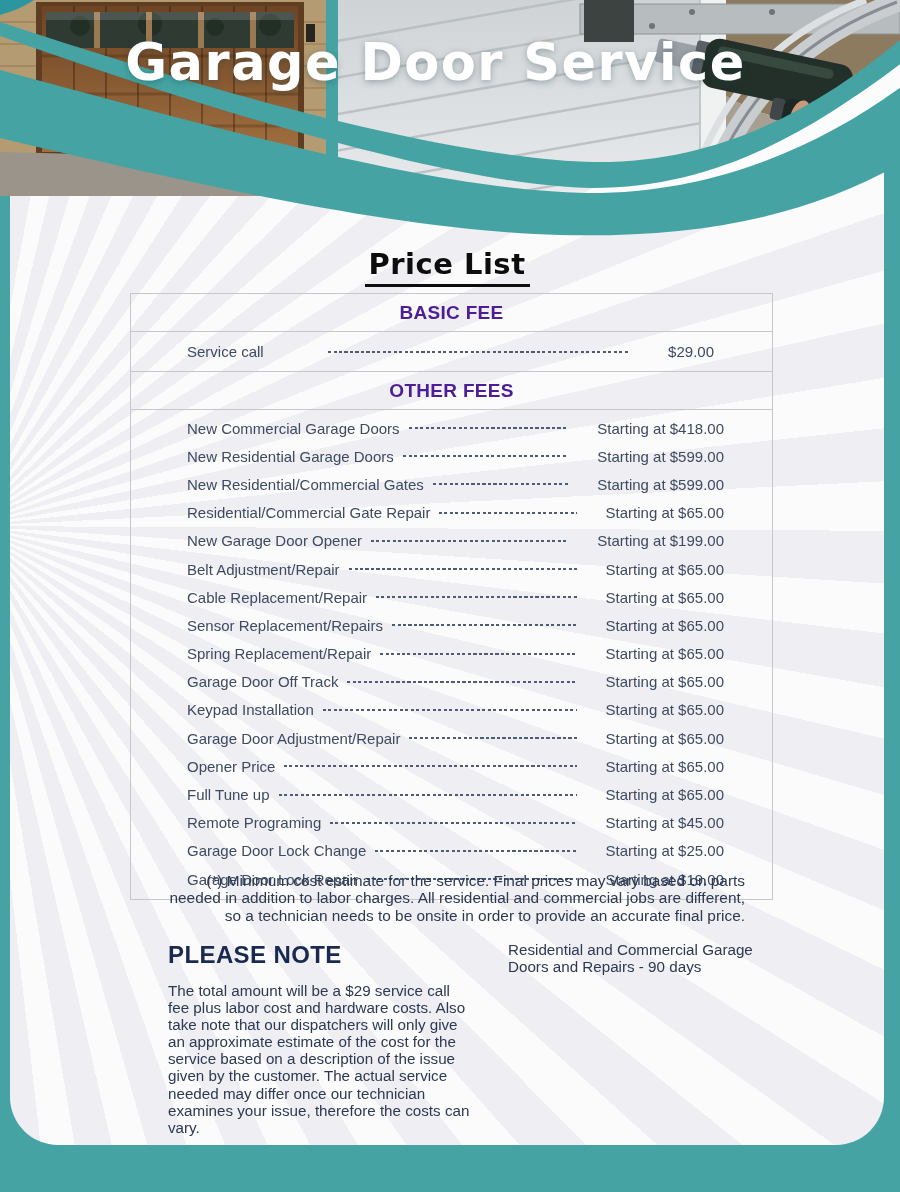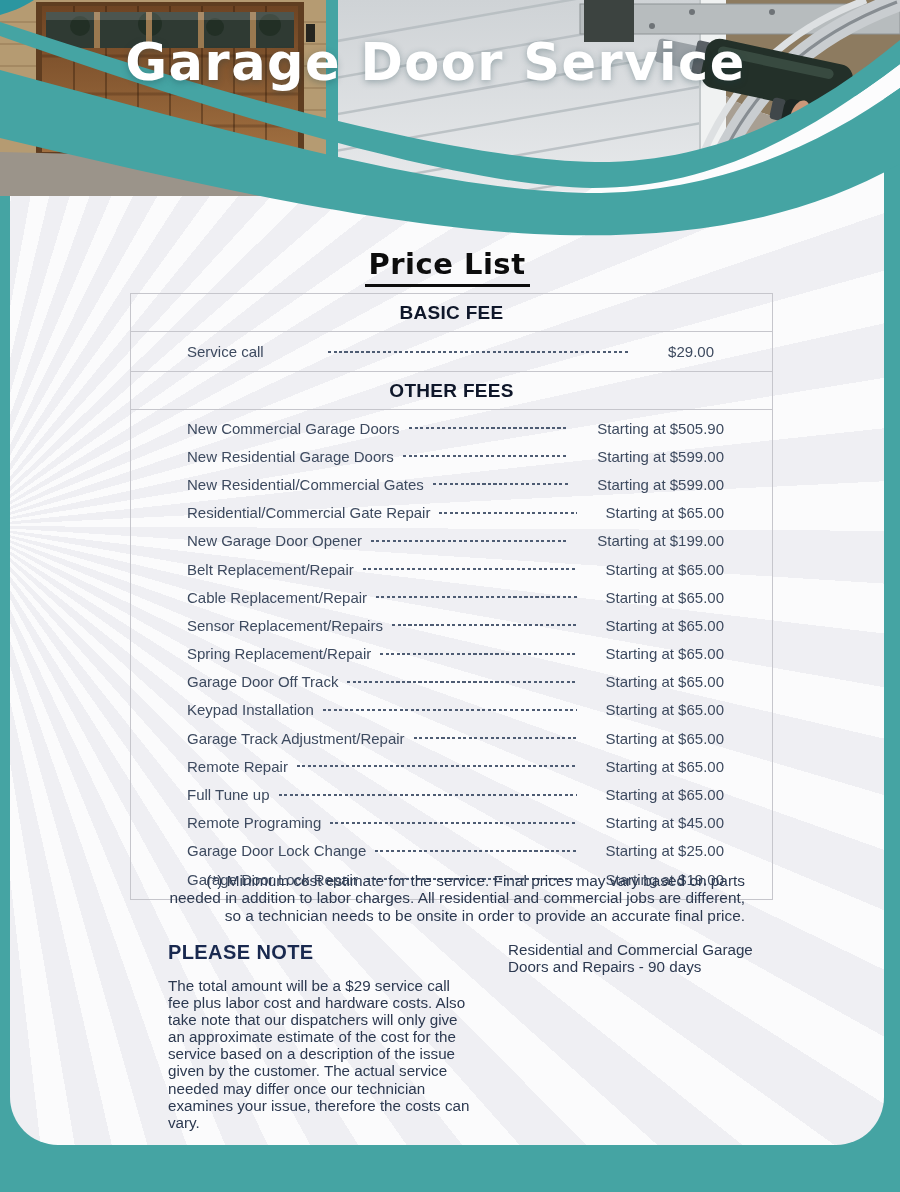--- a/index.html
+++ b/index.html
@@ -40,21 +40,21 @@
   .price-list-title span{
     border-bottom:3px solid #0d0d0d;padding:0 4px 3px 4px;margin-top:12px;
   }
 
   
   .fee-table{
     position:absolute;left:130px;top:293px;width:643px;
     border:1px solid #c6c6cc;box-sizing:border-box;
   }
   .section-header{
-    text-align:center;font-size:19px;font-weight:700;color:#0f172a;
+    text-align:center;font-size:19px;font-weight:700;color:#4c1d95;
     letter-spacing:.3px;padding:7.5px 0;border-bottom:1px solid #c6c6cc;
   }
   .section-header.other{border-top:1px solid #c6c6cc;}
   .basic-row{
     display:flex;align-items:center;
     padding:11px 58px 11px 36px;font-size:15px;color:#3d4a5f;
   }
   .basic-row .fee-leader{margin-left:64px;margin-right:18px;}
   .fee-rows{padding:4px 0 6px 0;}
   .fee-row{
@@ -71,21 +71,21 @@
   .footnote{
     position:absolute;left:163px;top:872px;width:582px;
     font-size:15.4px;line-height:17.3px;color:#2c3950;text-align:right;
   }
 
   
   .col{position:absolute;top:941px;}
   .col-left{left:168px;width:302px;}
   .col-right{left:508px;width:252px;}
   .col-heading{
-    font-size:20px;font-weight:700;color:#19294f;letter-spacing:.4px;
+    font-size:24px;font-weight:700;color:#19294f;letter-spacing:.4px;
     margin:0 0 13px 0;
   }
   .col-body{font-size:15.2px;line-height:17.1px;color:#2c3950;}
 </style>
 </head>
 <body>
 
 <div class="page">
 
   <div class="panel"></div>
@@ -219,21 +219,21 @@
           <span class="fee-label">Service call</span>
           <span class="fee-leader"></span>
           <span class="fee-price">$29.00</span>
         </div>
       </div>
     <div class="section-header other" style="border-top:none;">OTHER FEES</div>
     <div class="fee-rows">
         <div class="fee-row">
           <span class="fee-label">New Commercial Garage Doors</span>
           <span class="fee-leader"></span>
-          <span class="fee-price">Starting at $505.90</span>
+          <span class="fee-price">Starting at $418.00</span>
         </div>
         <div class="fee-row">
           <span class="fee-label">New Residential Garage Doors</span>
           <span class="fee-leader"></span>
           <span class="fee-price">Starting at $599.00</span>
         </div>
         <div class="fee-row">
           <span class="fee-label">New Residential/Commercial Gates</span>
           <span class="fee-leader"></span>
           <span class="fee-price">Starting at $599.00</span>
@@ -242,21 +242,21 @@
           <span class="fee-label">Residential/Commercial Gate Repair</span>
           <span class="fee-leader"></span>
           <span class="fee-price">Starting at $65.00</span>
         </div>
         <div class="fee-row">
           <span class="fee-label">New Garage Door Opener</span>
           <span class="fee-leader"></span>
           <span class="fee-price">Starting at $199.00</span>
         </div>
         <div class="fee-row">
-          <span class="fee-label">Belt Replacement/Repair</span>
+          <span class="fee-label">Belt Adjustment/Repair</span>
           <span class="fee-leader"></span>
           <span class="fee-price">Starting at $65.00</span>
         </div>
         <div class="fee-row">
           <span class="fee-label">Cable Replacement/Repair</span>
           <span class="fee-leader"></span>
           <span class="fee-price">Starting at $65.00</span>
         </div>
         <div class="fee-row">
           <span class="fee-label">Sensor Replacement/Repairs</span>
@@ -272,26 +272,26 @@
           <span class="fee-label">Garage Door Off Track</span>
           <span class="fee-leader"></span>
           <span class="fee-price">Starting at $65.00</span>
         </div>
         <div class="fee-row">
           <span class="fee-label">Keypad Installation</span>
           <span class="fee-leader"></span>
           <span class="fee-price">Starting at $65.00</span>
         </div>
         <div class="fee-row">
-          <span class="fee-label">Garage Track Adjustment/Repair</span>
-          <span class="fee-leader"></span>
-          <span class="fee-price">Starting at $65.00</span>
-        </div>
-        <div class="fee-row">
-          <span class="fee-label">Remote Repair</span>
+          <span class="fee-label">Garage Door Adjustment/Repair</span>
+          <span class="fee-leader"></span>
+          <span class="fee-price">Starting at $65.00</span>
+        </div>
+        <div class="fee-row">
+          <span class="fee-label">Opener Price</span>
           <span class="fee-leader"></span>
           <span class="fee-price">Starting at $65.00</span>
         </div>
         <div class="fee-row">
           <span class="fee-label">Full Tune up</span>
           <span class="fee-leader"></span>
           <span class="fee-price">Starting at $65.00</span>
         </div>
         <div class="fee-row">
           <span class="fee-label">Remote Programing</span>

